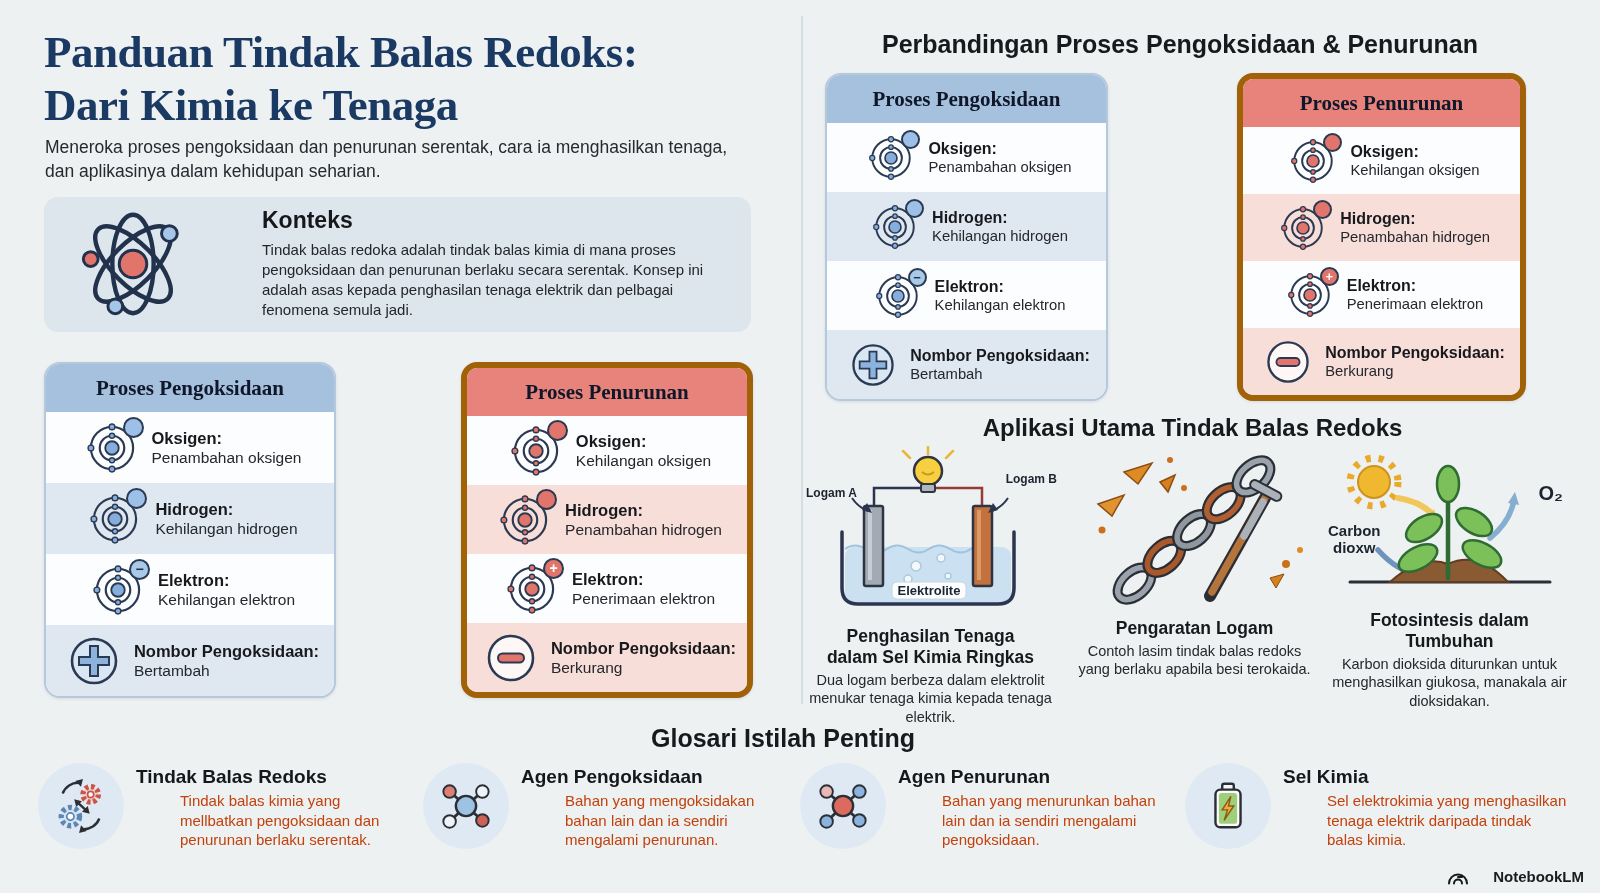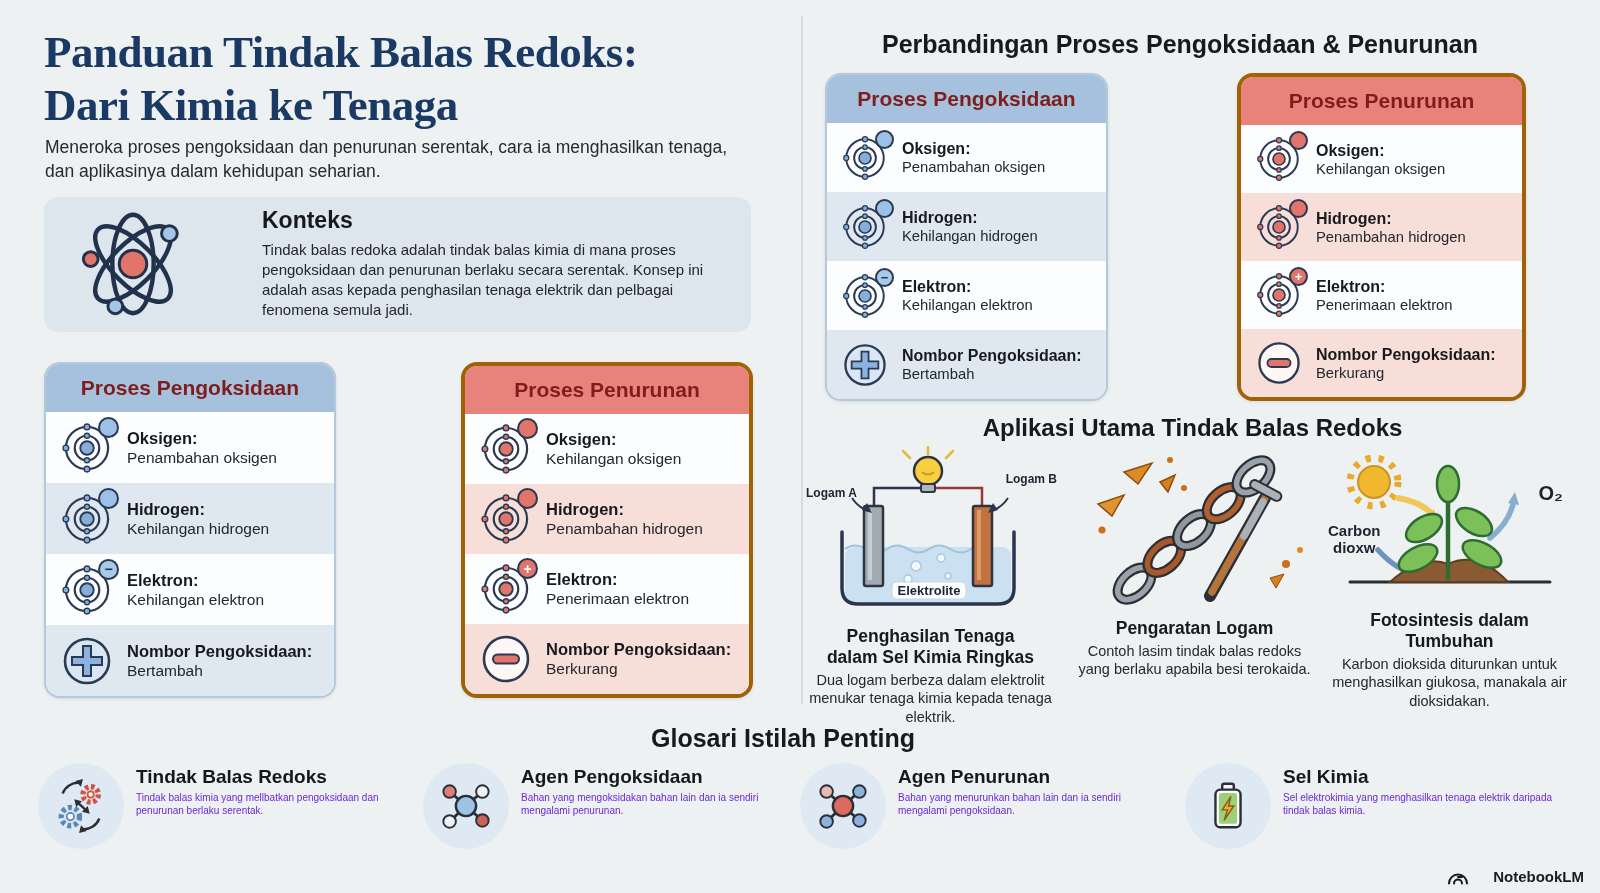--- a/index.html
+++ b/index.html
@@ -28,27 +28,27 @@
   }
   .konteks-icon { position:absolute; left:30px; top:8px; width:118px; height:118px; }
   .konteks-body { position:absolute; left:218px; top:10px; width:478px; }
   .konteks-body h2 { font-size:23px; font-weight:800; color:#16181c; margin-bottom:6px; }
   .konteks-body p  { font-size:15px; line-height:1.33; color:#23262b; }
 
   
   .card { position:absolute; border-radius:16px; overflow:hidden; display:flex; flex-direction:column;
           background:#fbfdfe; box-shadow:0 1px 3px rgba(40,60,90,.12); }
   .card.blue { border:2px solid #b5c8dc; }
-  .card.red  { border:4px solid #a16207; }
+  .card.red  { border:6px solid #a16207; }
   .card-header { flex:0 0 48px; display:flex; align-items:center; justify-content:center;
-                 font-size:21px; font-weight:800; color:#7f1d1d; }
+                 font-size:21px; font-weight:800; color:#0f172a;font-family:Liberation Serif, serif; }
   .card.blue .card-header { background:#a6c1dd; }
   .card.red  .card-header { background:#e8837c; }
   .card-rows { flex:1; display:flex; flex-direction:column; }
-  .prow { flex:1; display:flex; align-items:center; gap:13px; padding:0 8px 0 14px; }
+  .prow { flex:1; display:flex; align-items:center; gap:13px; padding:0 8px 0 14px;justify-content:center; }
   .card.blue .prow:nth-child(even) { background:#dfe8f1; }
   .card.red  .prow:nth-child(even) { background:#f8ded9; }
   .icon-wrap { position:relative; flex:0 0 54px; width:54px; height:54px; }
   .card.small .icon-wrap { flex:0 0 48px; width:48px; height:48px; }
   .icon-wrap svg { width:100%; height:100%; display:block; }
   .atom-blue { --st:#2b3a52; --fl:#85aedd; }
   .atom-red  { --st:#2b3a52; --fl:#e2756b; }
   .ebadge { position:absolute; top:-4px; right:-5px; width:21px; height:21px; border-radius:50%;
             border:2px solid #2b3a52; display:flex; align-items:center; justify-content:center;
             font-size:14px; font-weight:700; line-height:1; }
@@ -92,21 +92,21 @@
 
   
   .glos-heading { left:383px; top:724px; width:800px; text-align:center;
                   font-size:25px; font-weight:800; color:#17191d; }
   .gitem { position:absolute; top:763px; display:flex; align-items:flex-start; gap:12px; }
   .g-icon { flex:0 0 86px; width:86px; height:86px; border-radius:50%; background:#dfe9f4;
             display:flex; align-items:center; justify-content:center; }
   .g-icon svg { width:54px; height:54px; }
   .g-text { padding-top:3px; }
   .g-text h3 { font-size:19px; font-weight:700; color:#15171b; margin-bottom:3px; }
-  .g-text p  { font-size:10px; line-height:1.3; color:#6d28d9; }
+  .g-text p  { font-size:15px; line-height:1.3; color:#c2410c;margin-left:44px; }
   .g1 { left:38px;   width:365px; }
   .g2 { left:423px;  width:362px; }
   .g3 { left:800px;  width:358px; }
   .g4 { left:1185px; width:385px; }
 
   .watermark { right:16px; bottom:8px; display:flex; align-items:center; gap:24px;
                font-size:15px; font-weight:600; color:#1a1c1f;margin-top:21px; }
 </style>
 </head>
 <body>

